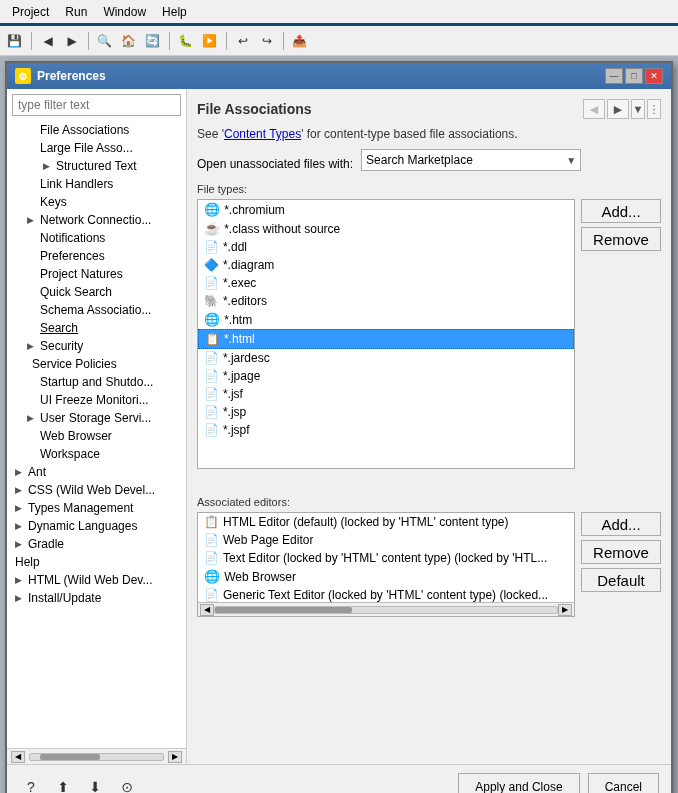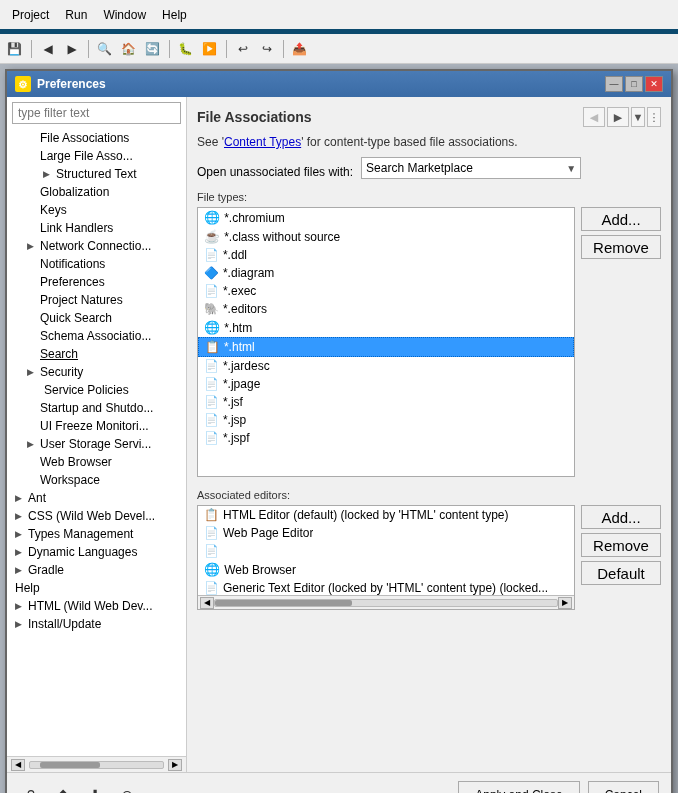--- a/index.html
+++ b/index.html
@@ -8,24 +8,24 @@
       font-size: 12px;
       background: #ADB4BD;
       width: 678px;
       height: 793px;
       overflow: hidden;
     }
 
     
     .menubar {
       background: #F0F0F0;
-      border-bottom: 5px solid #0c4a6e;
-      display: flex;
-      align-items: center;
-      height: 34px;
+      border-bottom: 3px solid #0c4a6e;
+      display: flex;
+      align-items: center;
+      height: 26px;
       padding: 0 4px;
     }
     .menubar-item {
       padding: 2px 8px;
       cursor: pointer;
       font-size: 12px;
     }
 
     
     .toolbar {
@@ -393,21 +393,21 @@
     .ft-scroll {
       flex: 1;
       overflow-y: scroll;
       overflow-x: hidden;
     }
     .ft-scroll::-webkit-scrollbar { width: 8px; }
     .ft-scroll::-webkit-scrollbar-track { background: #f0f0f0; }
     .ft-scroll::-webkit-scrollbar-thumb { background: #bbb; }
 
     .assoc-section {
-      margin-top: 4px;
+      margin-top: 19px;
     }
     .assoc-list-wrap {
       display: flex;
       gap: 6px;
       height: 105px;
     }
     .assoc-list-box {
       flex: 1;
       border: 1px solid #aaa;
       background: white;
@@ -495,31 +495,27 @@
             <div class="tree-item" style="padding-left: 20px;">
               <span style="width: 10px; display: inline-block;"></span>
               <span>Large File Asso...</span>
             </div>
             <div class="tree-item" style="padding-left: 36px;">
               <span class="tree-arrow">▶</span>
               <span>Structured Text</span>
             </div>
             <div class="tree-item" style="padding-left: 20px;">
               <span style="width: 10px; display: inline-block;"></span>
-              <span>Globalization</span>
+              <span>Link Handlers</span>
             </div>
             <div class="tree-item" style="padding-left: 20px;">
               <span style="width: 10px; display: inline-block;"></span>
               <span>Keys</span>
             </div>
             <div class="tree-item" style="padding-left: 20px;">
-              <span style="width: 10px; display: inline-block;"></span>
-              <span>Link Handlers</span>
-            </div>
-            <div class="tree-item" style="padding-left: 20px;">
               <span class="tree-arrow">▶</span>
               <span>Network Connectio...</span>
             </div>
             <div class="tree-item" style="padding-left: 20px;">
               <span style="width: 10px; display: inline-block;"></span>
               <span>Notifications</span>
             </div>
             <div class="tree-item" style="padding-left: 20px;">
               <span style="width: 10px; display: inline-block;"></span>
               <span>Preferences</span>
@@ -537,21 +533,21 @@
               <span>Schema Associatio...</span>
             </div>
             <div class="tree-item" style="padding-left: 20px; text-decoration: underline;">
               <span style="width: 10px; display: inline-block;"></span>
               <span>Search</span>
             </div>
             <div class="tree-item" style="padding-left: 20px;">
               <span class="tree-arrow">▶</span>
               <span>Security</span>
             </div>
-            <div class="tree-item" style="padding-left: 24px;">
+            <div class="tree-item" style="padding-left: 12px;">
               <span style="width: 10px; display: inline-block;"></span>
               <span>Service Policies</span>
             </div>
             <div class="tree-item" style="padding-left: 20px;">
               <span style="width: 10px; display: inline-block;"></span>
               <span>Startup and Shutdo...</span>
             </div>
             <div class="tree-item" style="padding-left: 20px;">
               <span style="width: 10px; display: inline-block;"></span>
               <span>UI Freeze Monitori...</span>
@@ -710,20 +706,21 @@
               <div class="assoc-list-item">
                     <span style="flex-shrink: 0;"><span style="color:#E55;font-size:12px;">📋</span></span>
                     <span style="overflow: hidden; text-overflow: ellipsis;">HTML Editor (default) (locked by 'HTML' content type)</span>
                   </div>
                   <div class="assoc-list-item">
                     <span style="flex-shrink: 0;"><span style="color:#888;font-size:12px;">📄</span></span>
                     <span style="overflow: hidden; text-overflow: ellipsis;">Web Page Editor</span>
                   </div>
                   <div class="assoc-list-item">
                     <span style="flex-shrink: 0;"><span style="color:#888;font-size:12px;">📄</span></span>
+                    <span style="overflow: hidden; text-overflow: ellipsis;">Text Editor (locked by 'HTML' content type) (locked by 'HTL...</span>
                   </div>
                   <div class="assoc-list-item">
                     <span style="flex-shrink: 0;"><span style="color:#1E90FF;font-size:13px;">🌐</span></span>
                     <span style="overflow: hidden; text-overflow: ellipsis;">Web Browser</span>
                   </div>
                   <div class="assoc-list-item">
                     <span style="flex-shrink: 0;"><span style="color:#888;font-size:12px;">📄</span></span>
                     <span style="overflow: hidden; text-overflow: ellipsis;">Generic Text Editor (locked by 'HTML' content type) (locked...</span>
                   </div>
                 </div>

